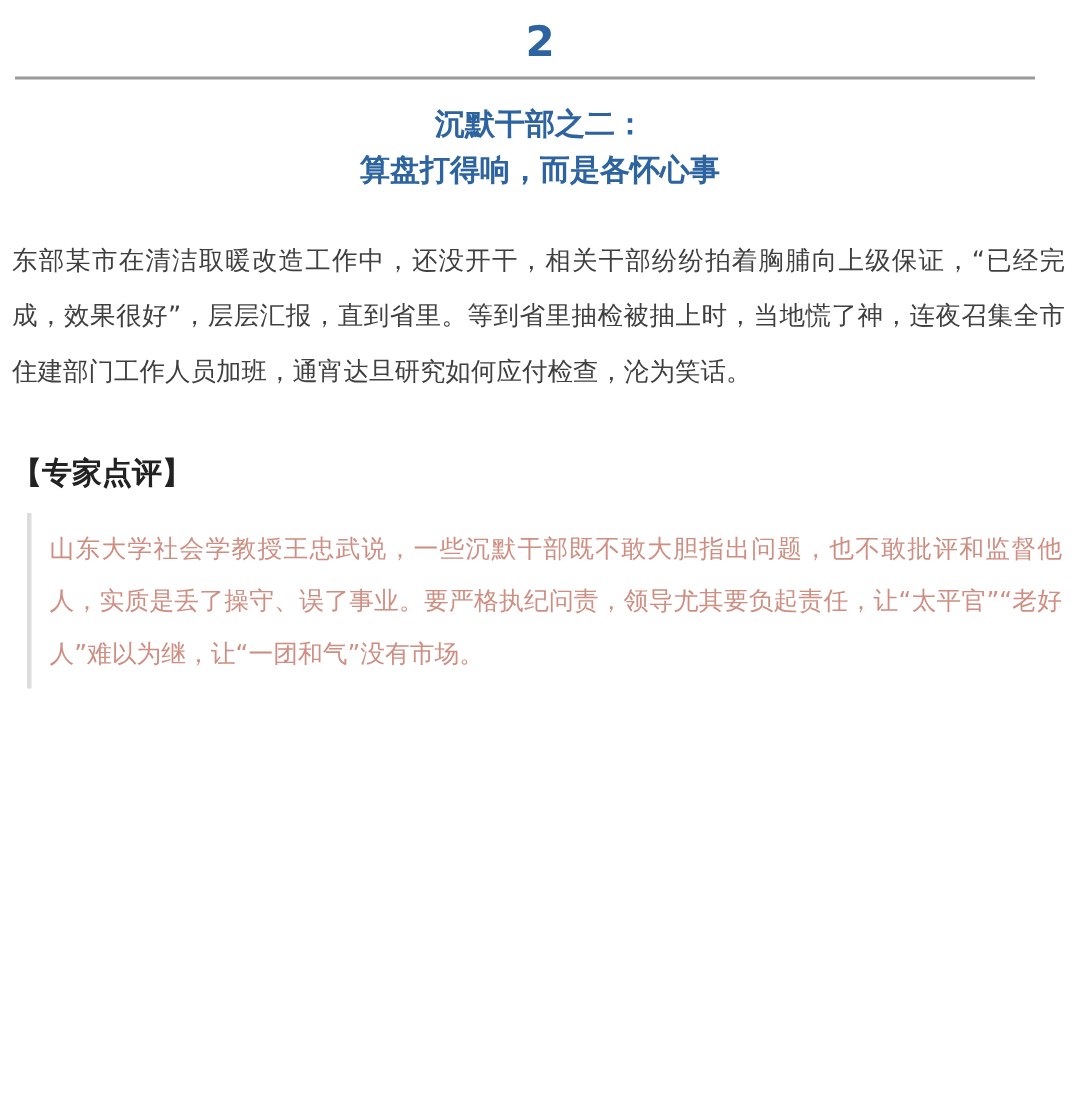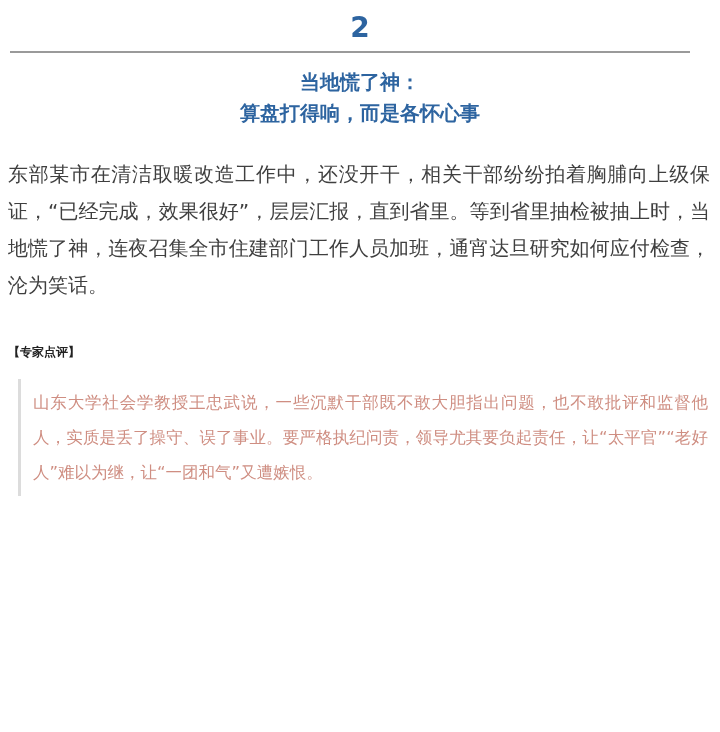--- a/index.html
+++ b/index.html
@@ -36,28 +36,28 @@
     font-size: 20px;
     font-weight: bold;
     line-height: 31px;
   }
   .article-body {
     margin-top: 27px;
   }
   .article-body p {
     margin: 0 10px 23px 8px;
     color: #3f3f3f;
-    font-size: 20px;
+    font-size: 17px;
     line-height: 37px;
     text-align: justify;
   }
   .expert-heading {
     margin: 36px 10px 15px 8px;
     color: #222222;
-    font-size: 12px;
+    font-size: 20px;
     font-weight: bold;
     line-height: 24px;
   }
   .expert-quote {
     margin: 0 12px 0 18px;
     padding: 6px 0 6px 12px;
     border-left: 3px solid #dcdcdc;
     color: #cf8e82;
     font-size: 16.5px;
     line-height: 35px;
@@ -67,25 +67,25 @@
 </head>
 <body>
 
 <div class="page">
 
   <div class="section-number">2</div>
 
   <hr class="divider">
 
   <div class="article-title">
-    <div>当地慌了神：</div>
+    <div>沉默干部之二：</div>
     <div>算盘打得响，而是各怀心事</div>
   </div>
 
   <div class="article-body">
     <p>东部某市在清洁取暖改造工作中，还没开干，相关干部纷纷拍着胸脯向上级保证，“已经完成，效果很好”，层层汇报，直到省里。等到省里抽检被抽上时，当地慌了神，连夜召集全市住建部门工作人员加班，通宵达旦研究如何应付检查，沦为笑话。</p>
   </div>
 
   <div class="expert-heading">【专家点评】</div>
 
-  <blockquote class="expert-quote">山东大学社会学教授王忠武说，一些沉默干部既不敢大胆指出问题，也不敢批评和监督他人，实质是丢了操守、误了事业。要严格执纪问责，领导尤其要负起责任，让“太平官”“老好人”难以为继，让“一团和气”又遭嫉恨。</blockquote>
+  <blockquote class="expert-quote">山东大学社会学教授王忠武说，一些沉默干部既不敢大胆指出问题，也不敢批评和监督他人，实质是丢了操守、误了事业。要严格执纪问责，领导尤其要负起责任，让“太平官”“老好人”难以为继，让“一团和气”没有市场。</blockquote>
 
 </div>
 
 </body></html>

